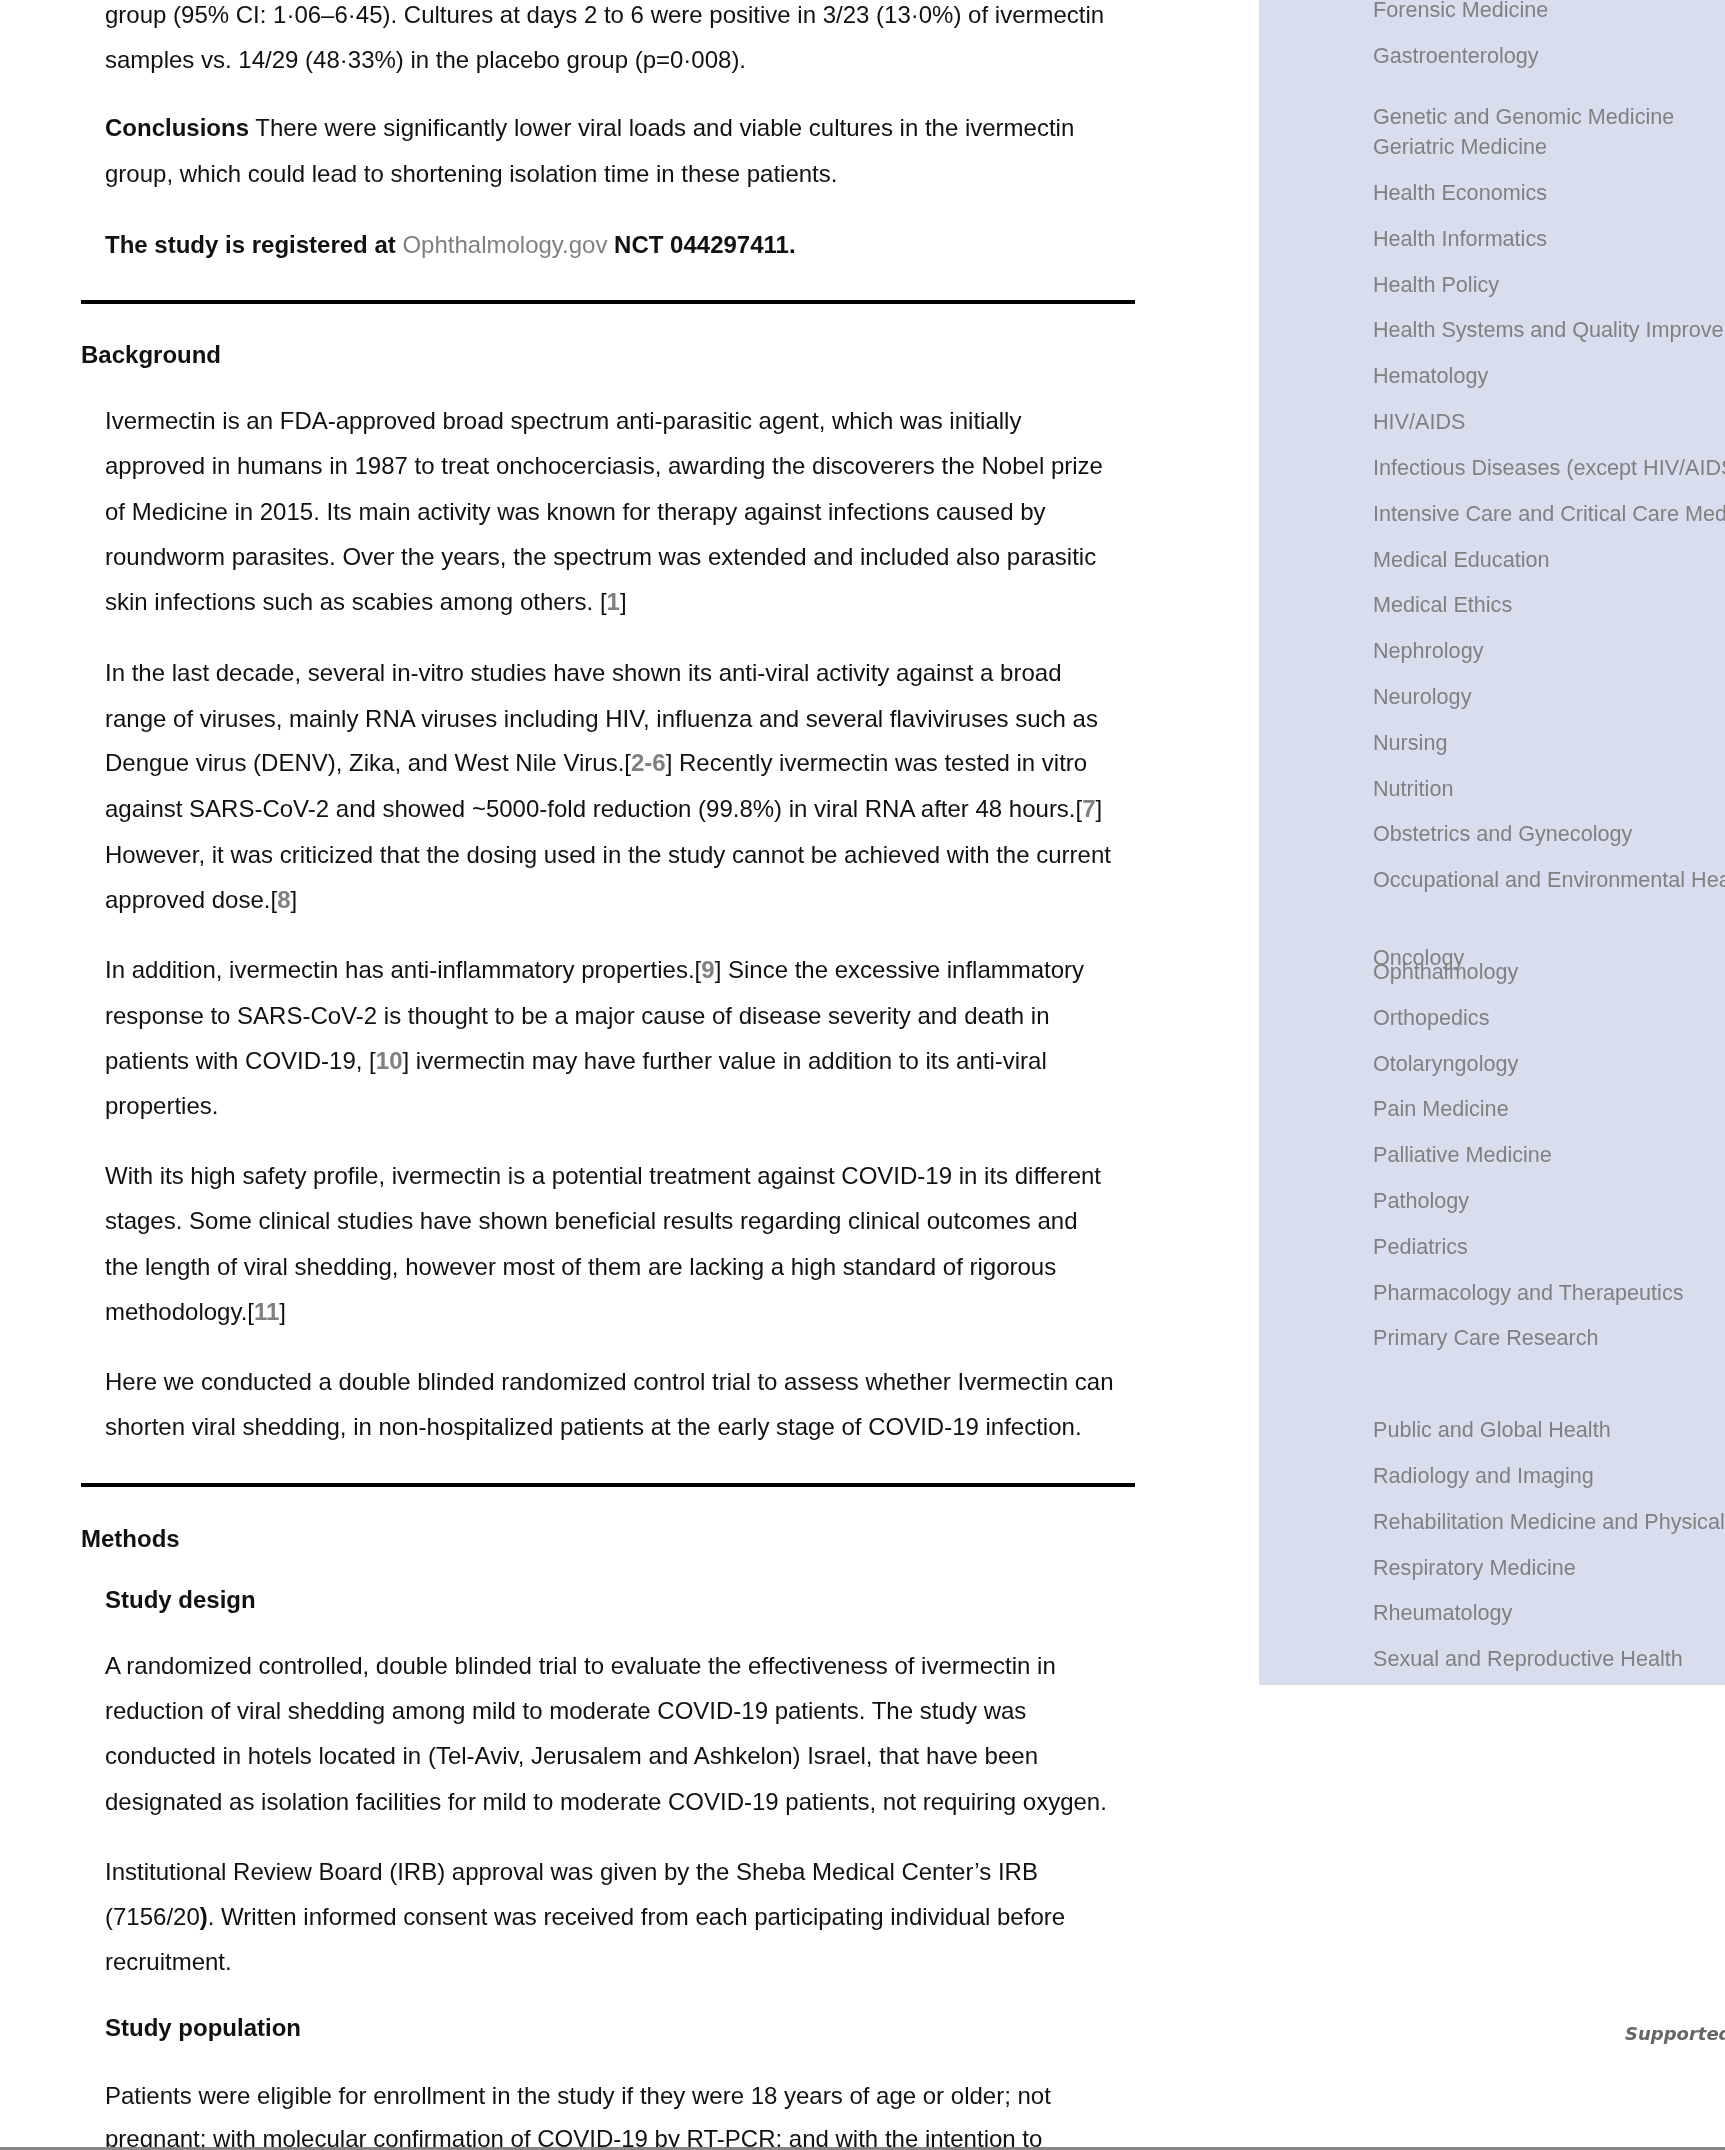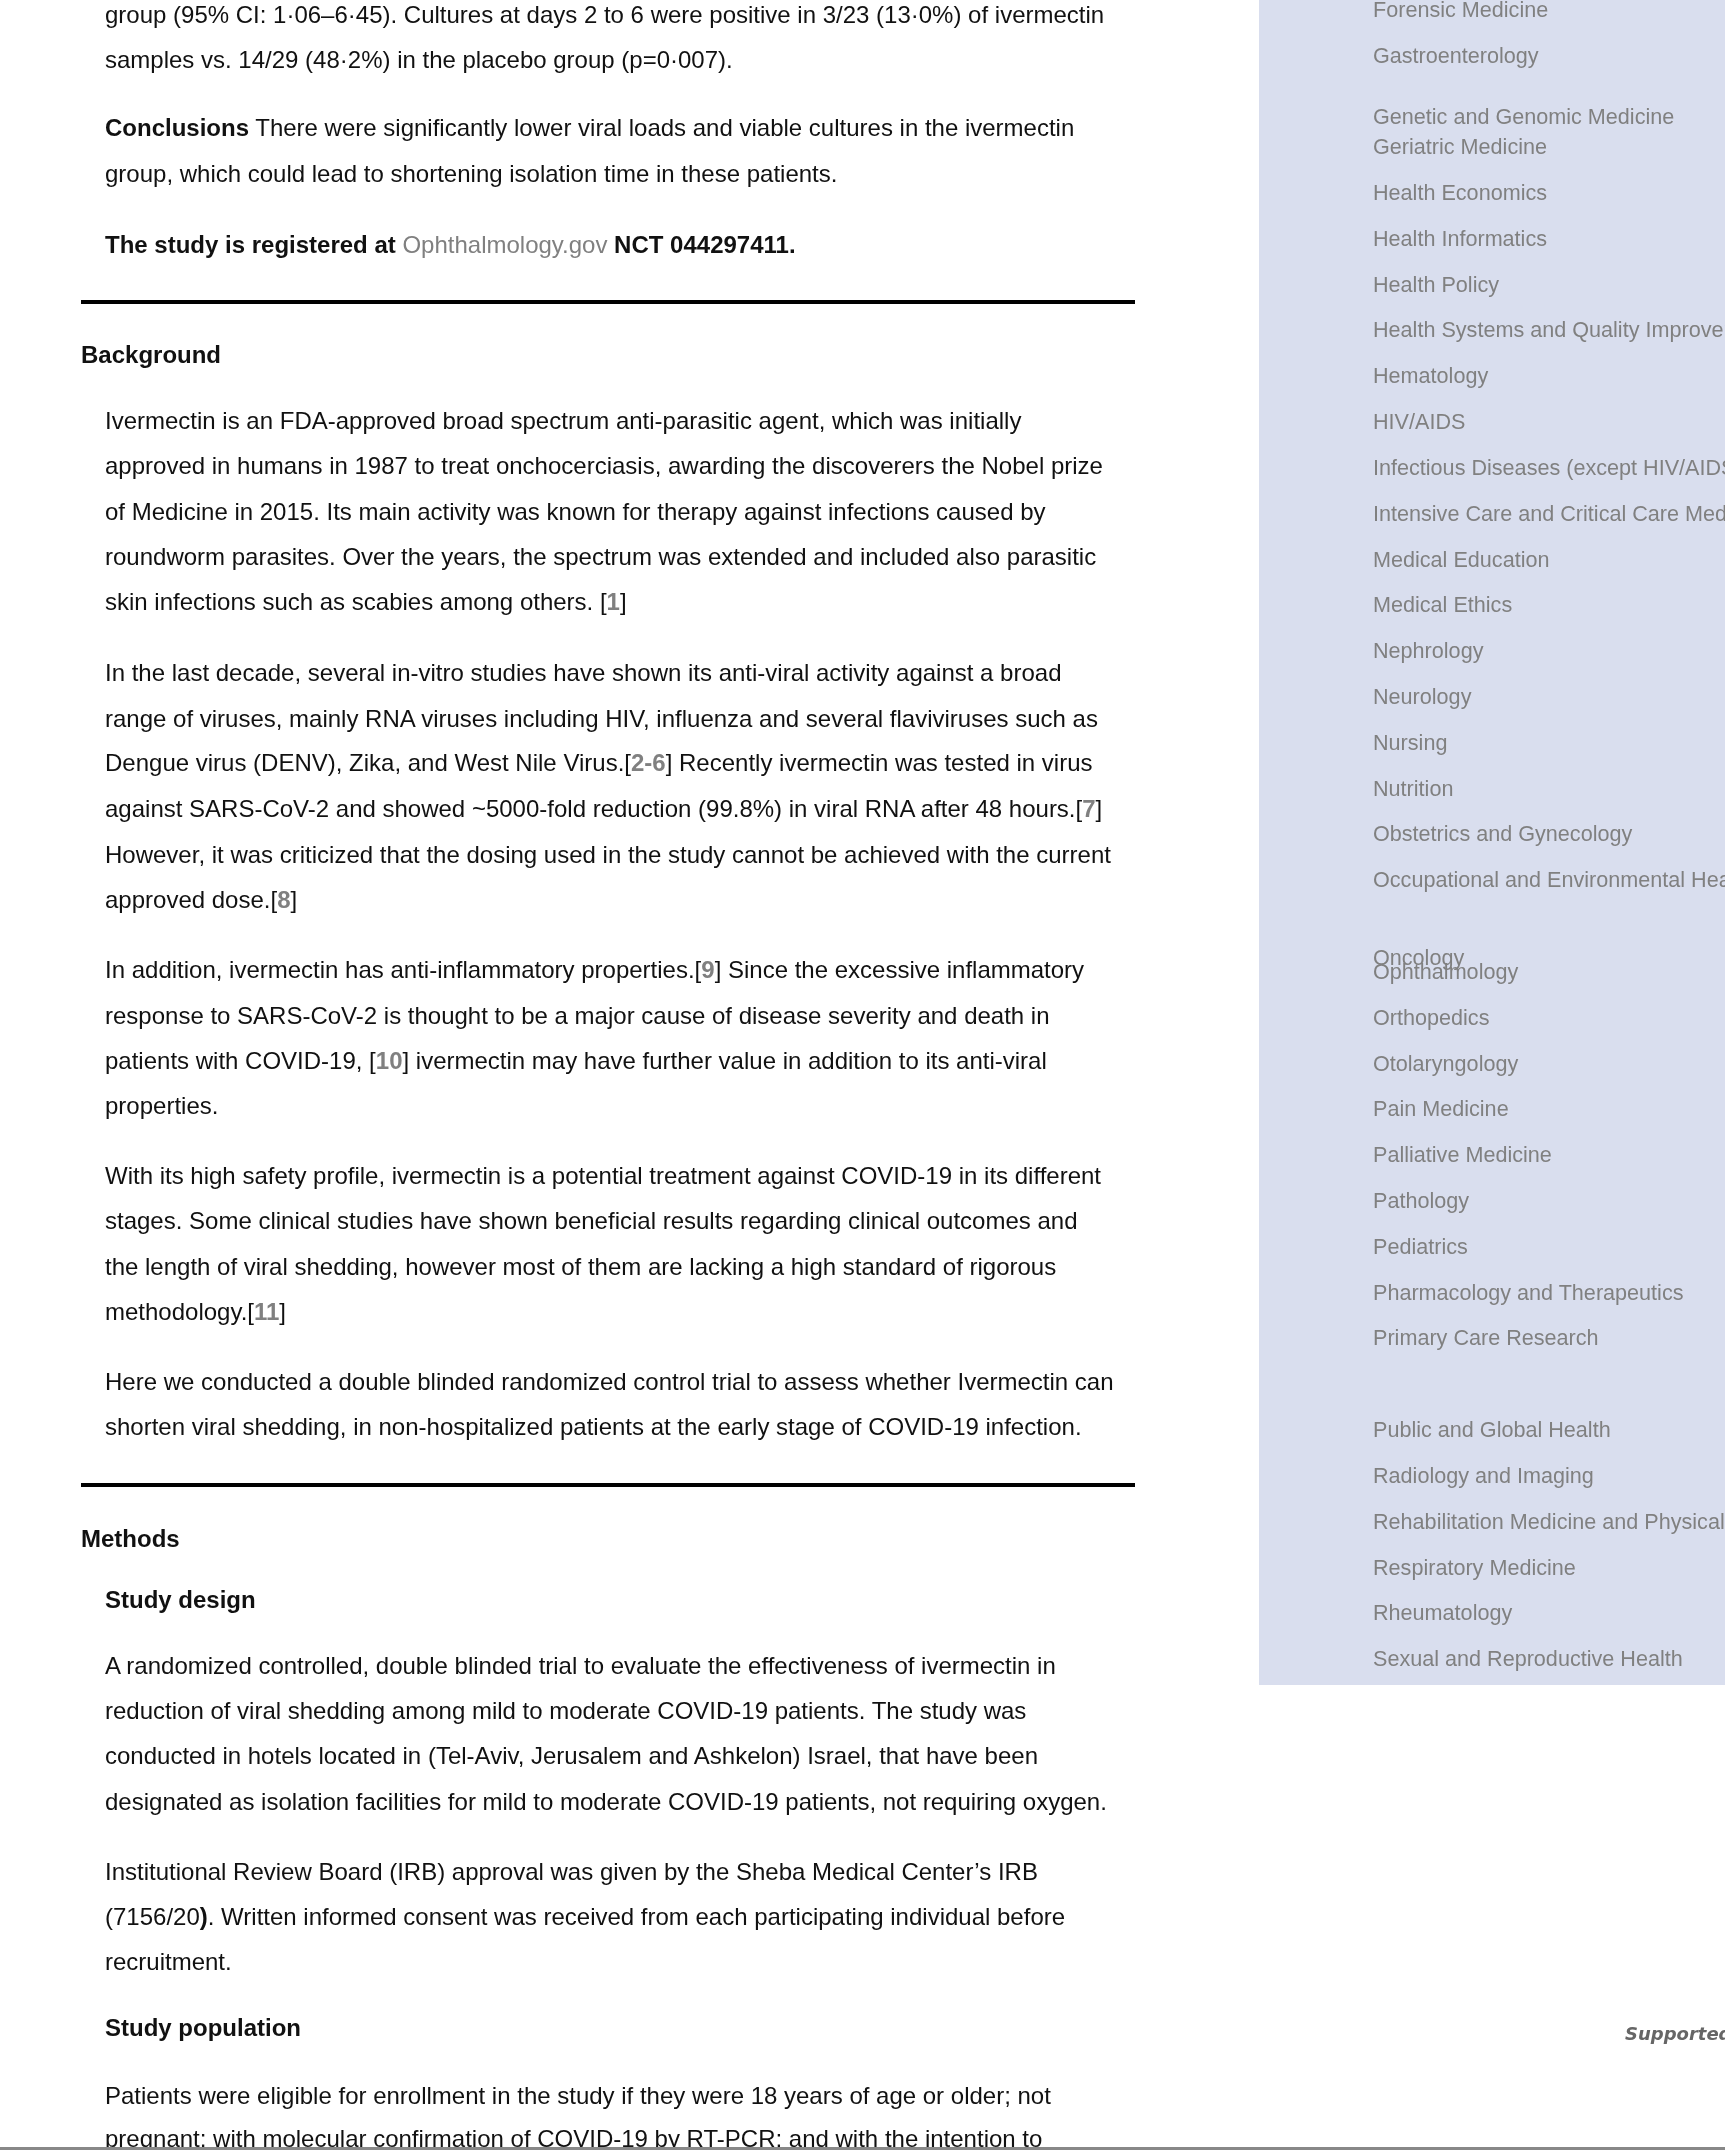--- a/index.html
+++ b/index.html
@@ -41,40 +41,40 @@
     font-size:18px; color:#666666; white-space:nowrap;
   }
   .bottom-bar {
     position:absolute; left:0; top:2147px; width:1726px; height:3.3px; background:#888888;
   }
 </style>
 </head>
 <body>
 
 <div class="line" style="top:-8.3px">group (95% CI: 1·06–6·45). Cultures at days 2 to 6 were positive in 3/23 (13·0%) of ivermectin</div>
-<div class="line" style="top:37px">samples vs. 14/29 (48·2%) in the placebo group (p=0·007).</div>
+<div class="line" style="top:37px">samples vs. 14/29 (48·33%) in the placebo group (p=0·008).</div>
 
 <div class="line" style="top:105px"><span class="b">Conclusions</span><span> There were significantly lower viral loads and viable cultures in the ivermectin</span></div>
 <div class="line" style="top:151px">group, which could lead to shortening isolation time in these patients.</div>
 
 <div class="line b" style="top:222px"><span>The study is registered at </span><a class="link" style="font-weight:normal">Ophthalmology.gov</a><span> NCT 044297411.</span></div>
 
 <div class="rule" style="top:300px"></div>
 
 <div class="heading" style="top:332px">Background</div>
 
 <div class="line" style="top:398px">Ivermectin is an FDA-approved broad spectrum anti-parasitic agent, which was initially</div>
 <div class="line" style="top:443px">approved in humans in 1987 to treat onchocerciasis, awarding the discoverers the Nobel prize</div>
 <div class="line" style="top:489px">of Medicine in 2015. Its main activity was known for therapy against infections caused by</div>
 <div class="line" style="top:534px">roundworm parasites. Over the years, the spectrum was extended and included also parasitic</div>
 <div class="line" style="top:579px"><span>skin infections such as scabies among others. </span>[<a class="ref">1</a>]</div>
 
 <div class="line" style="top:650px">In the last decade, several in-vitro studies have shown its anti-viral activity against a broad</div>
 <div class="line" style="top:696px">range of viruses, mainly RNA viruses including HIV, influenza and several flaviviruses such as</div>
-<div class="line" style="top:740px"><span>Dengue virus (DENV), Zika, and West Nile Virus.</span>[<a class="ref">2</a><span class="ref">-</span><a class="ref">6</a>]<span> Recently ivermectin was tested in virus</span></div>
+<div class="line" style="top:740px"><span>Dengue virus (DENV), Zika, and West Nile Virus.</span>[<a class="ref">2</a><span class="ref">-</span><a class="ref">6</a>]<span> Recently ivermectin was tested in vitro</span></div>
 <div class="line" style="top:786px"><span>against SARS-CoV-2 and showed ~5000-fold reduction (99.8%) in viral RNA after 48 hours.</span>[<a class="ref">7</a>]</div>
 <div class="line" style="top:832px">However, it was criticized that the dosing used in the study cannot be achieved with the current</div>
 <div class="line" style="top:877px"><span>approved dose.</span>[<a class="ref">8</a>]</div>
 
 <div class="line" style="top:947px"><span>In addition, ivermectin has anti-inflammatory properties.</span>[<a class="ref">9</a>]<span> Since the excessive inflammatory</span></div>
 <div class="line" style="top:993px">response to SARS-CoV-2 is thought to be a major cause of disease severity and death in</div>
 <div class="line" style="top:1038px"><span>patients with COVID-19, </span>[<a class="ref">10</a>]<span> ivermectin may have further value in addition to its anti-viral</span></div>
 <div class="line" style="top:1083px">properties.</div>
 
 <div class="line" style="top:1153px">With its high safety profile, ivermectin is a potential treatment against COVID-19 in its different</div>

